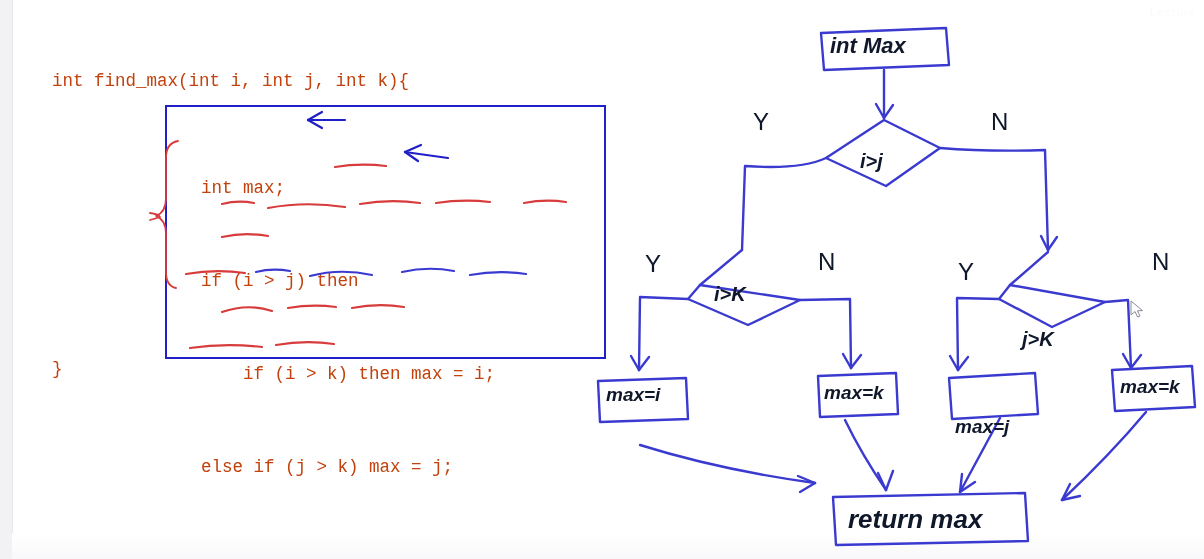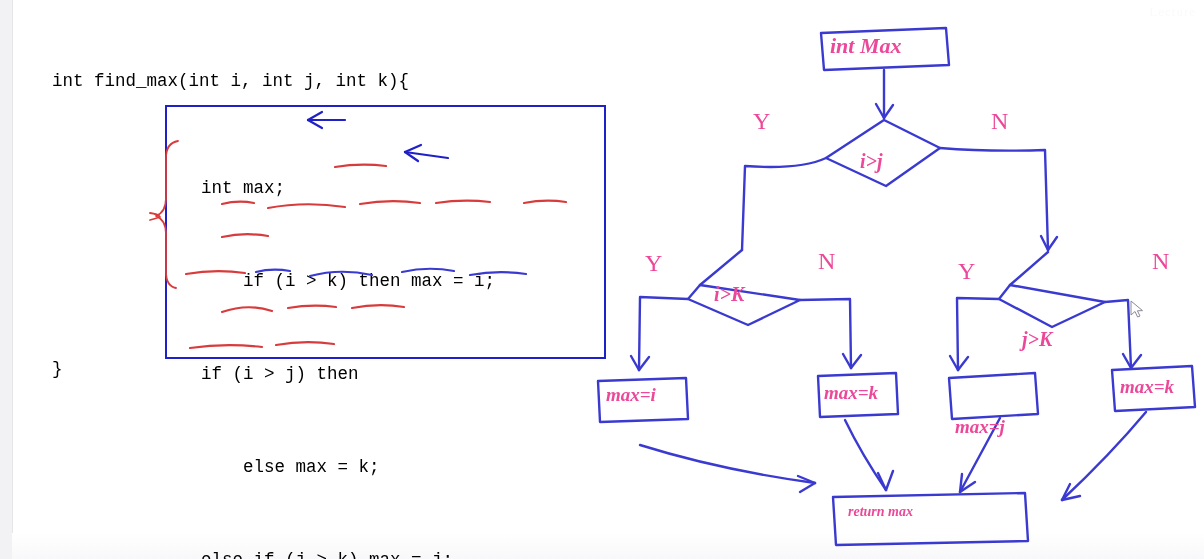--- a/index.html
+++ b/index.html
@@ -42,21 +42,21 @@
     user-select: none;
   }
 
   
   .code-area {
     position: absolute;
     left: 52px; top: 66px;
     font-family: "Liberation Mono", "DejaVu Sans Mono", monospace;
     font-size: 17.5px;
     line-height: 31px;
-    color: #000000;
+    color: #c2410c;
     white-space: pre;
   }
   .sig { position: absolute; left: 0; top: 0; }
   .closebrace { position: absolute; left: 0; top: 288px; }
 
   .code-box {
     position: absolute;
     left: 113px; top: 39px;
     width: 441px; height: 254px;
     border: 2.5px solid #2020c8;
@@ -72,53 +72,52 @@
   .overlay-svg {
     position: absolute;
     left: 0; top: 0;
     width: 1204px; height: 559px;
     pointer-events: none;
   }
 
   
   .hand {
     position: absolute;
-    font-family: Liberation Serif, serif;
-    color: #ec4899;
+    font-family: Liberation Sans, sans-serif;
+    color: #0f172a;
     font-weight: 600;
     font-style: italic;
     white-space: nowrap;
     user-select: none;
   }
   .hand.big   { font-size: 22px; }
   .hand.mid   { font-size: 20px; }
   .hand.yn    { font-size: 24px; font-style: normal; font-weight: 500; }
   .hand.lbl   { font-size: 19px; }
-  .hand.ret   { font-size: 14px; }
+  .hand.ret   { font-size: 26px; }
 </style>
 </head>
 <body>
 
 <div id="canvas">
 
   <div class="gutter"></div>
   <div class="footer-strip"></div>
   <div class="watermark">Lecture</div>
 
   <div class="code-area">
     <div class="sig">int find_max(int i, int j, int k){</div>
     <div class="closebrace">}</div>
 
     <div class="code-box"></div>
 
     <div class="code-lines">
       <span class="ln">  int max;</span>
+      <span class="ln">  if (i &gt; j) then</span>
       <span class="ln">      if (i &gt; k) then max = i;</span>
-      <span class="ln">  if (i &gt; j) then</span>
-      <span class="ln">      else max = k;</span>
       <span class="ln">  else if (j &gt; k) max = j;</span>
       
       
     </div>
   </div>
 
   <svg class="overlay-svg" viewBox="0 0 1204 559">
     <g fill="none" stroke-linecap="round" stroke-linejoin="round">
 
       <g stroke="#d83b3b" stroke-width="2.2">

